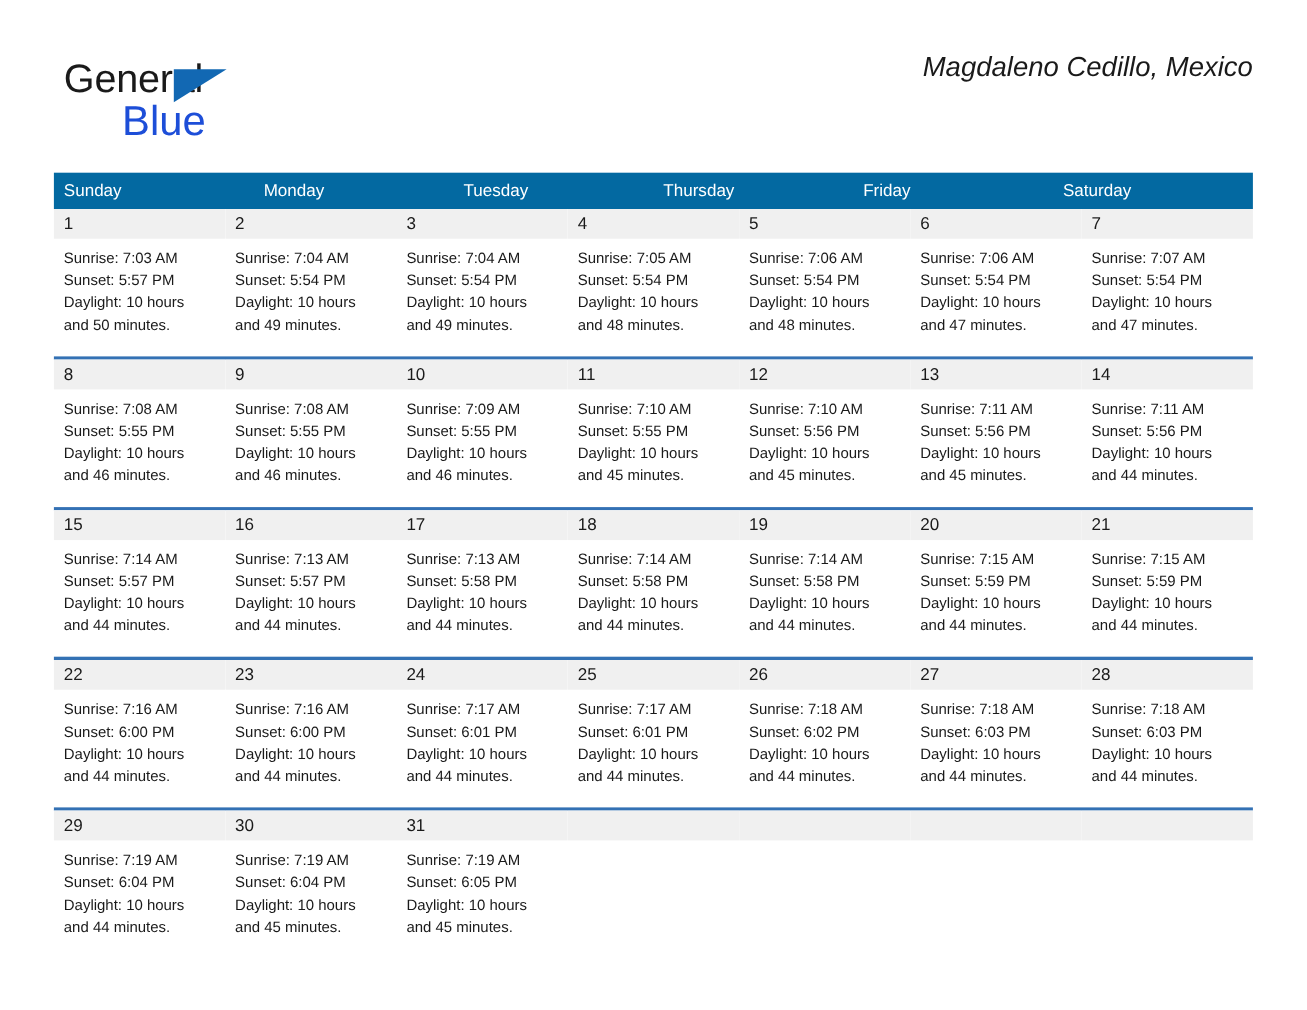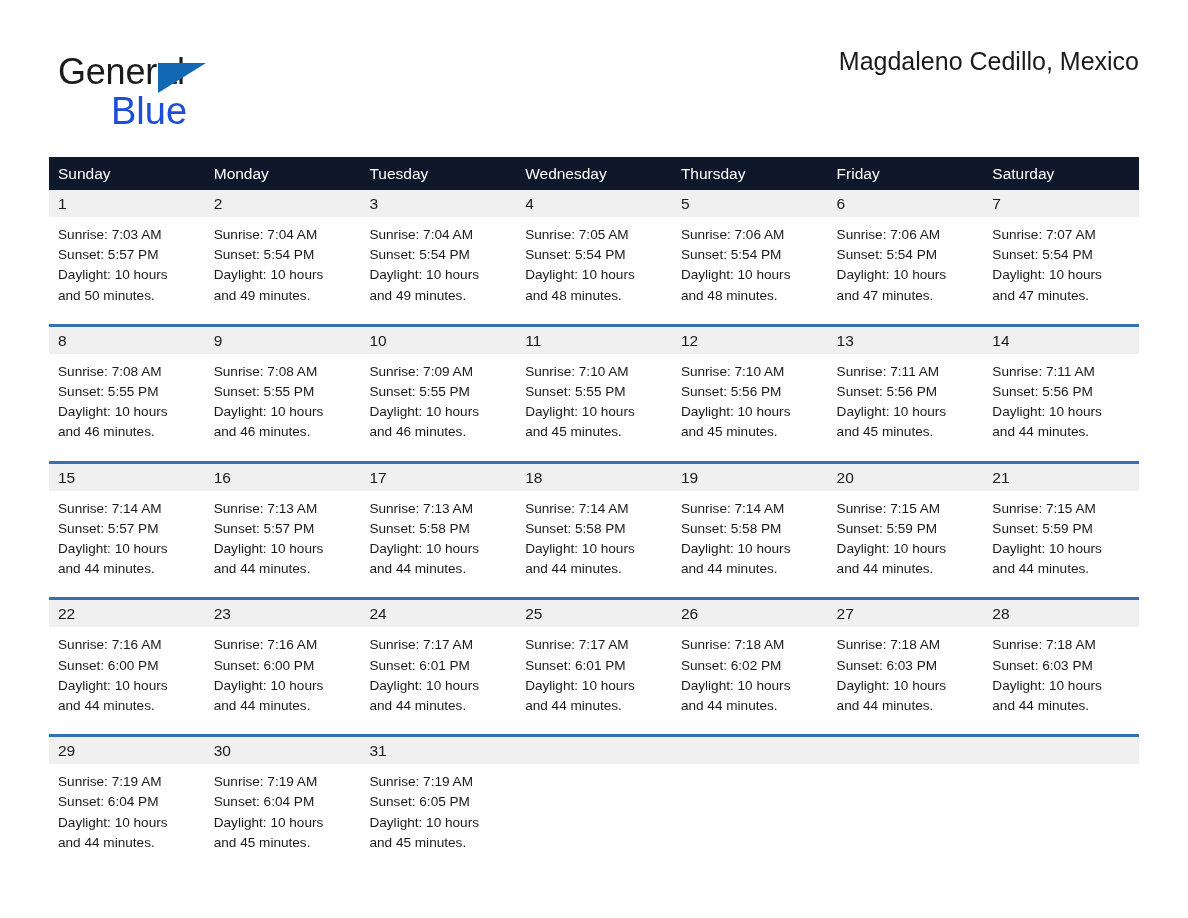--- a/index.html
+++ b/index.html
@@ -78,33 +78,34 @@
     color: #1a1a1a;
     white-space: nowrap;
   }
   .cal-subtitle {
     font-size: 25px;
     line-height: 34px;
     font-weight: 400;
     color: #1a1a1a;
     white-space: nowrap;
     margin-top: 4px;
+    font-style: italic;
   }
 
   
   .calendar {
     position: absolute;
     left: 49px;
     top: 157px;
     width: 1090px;
   }
   .dow-row {
     display: flex;
     width: 100%;
-    background: #0f172a;
+    background: #0369a1;
     height: 33px;
   }
   .dow-cell {
     flex: 1 1 0;
     min-width: 0;
     color: #ffffff;
     font-size: 15.5px;
     line-height: 33px;
     padding-left: 9px;
     box-sizing: border-box;
@@ -171,21 +172,20 @@
       <div class="cal-subtitle">Magdaleno Cedillo, Mexico</div>
     </div>
 
   </div>
 
   <div class="calendar">
     <div class="dow-row" id="dow-row">
         <div class="dow-cell">Sunday</div>
         <div class="dow-cell">Monday</div>
         <div class="dow-cell">Tuesday</div>
-        <div class="dow-cell">Wednesday</div>
         <div class="dow-cell">Thursday</div>
         <div class="dow-cell">Friday</div>
         <div class="dow-cell">Saturday</div>
       </div>
     <div id="weeks-container">
         <div class="week-row first">
           <div class="day-cell">
             <div class="day-num">1</div>
             <div class="day-body">
               <div>Sunrise: 7:03 AM</div>

